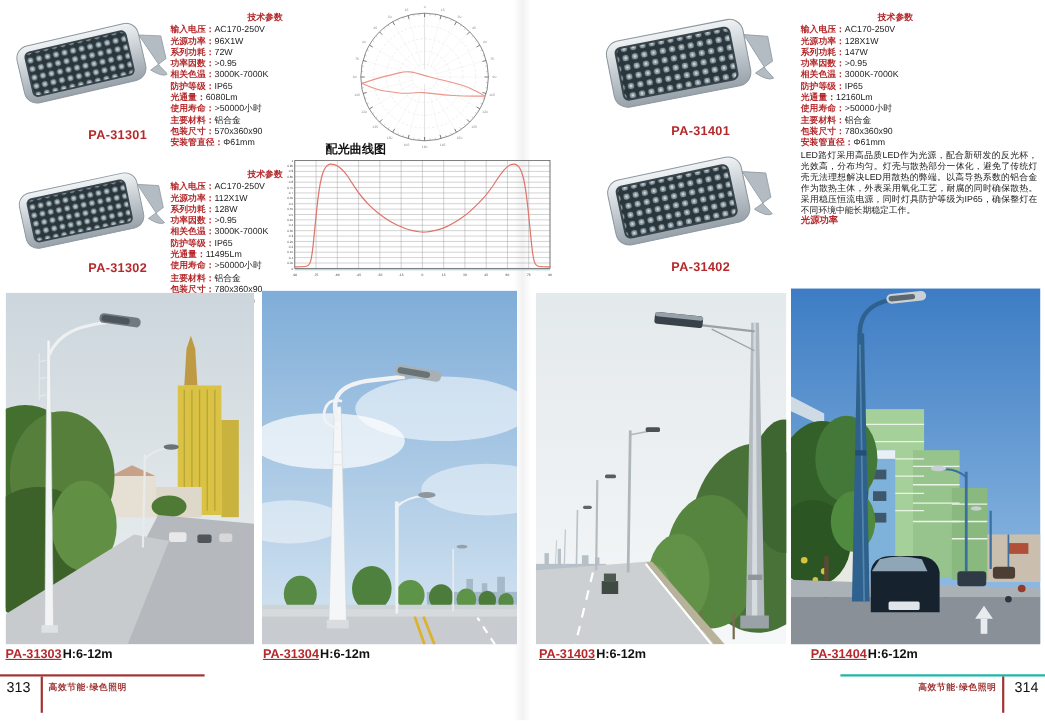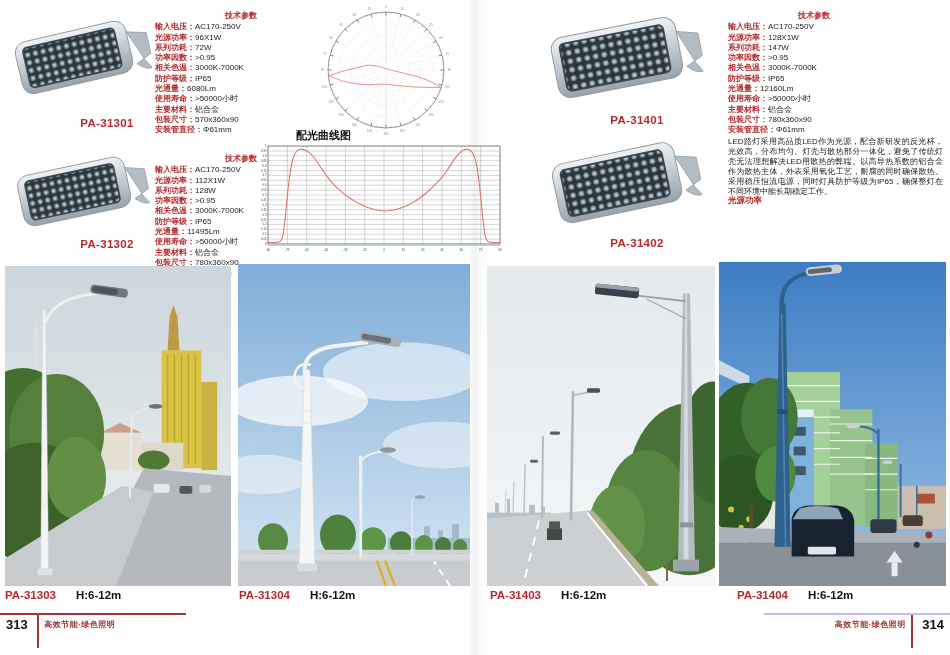--- a/index.html
+++ b/index.html
@@ -38,25 +38,25 @@
   .db1{top:137px;} .db2{top:206px;}
   
   .photo{position:absolute;overflow:hidden;}
   .ph1{left:5px;top:266px;width:226px;height:320px;}
   .ph2{left:238px;top:264px;width:232px;height:322px;}
   .ph3{left:487px;top:266px;width:228px;height:320px;}
   .ph4{left:719px;top:262px;width:227px;height:324px;}
   .photo svg{display:block;width:100%;height:100%;}
   .photo-label{position:absolute;top:589px;font-size:11.5px;font-weight:bold;color:#111;white-space:nowrap;}
   .pl1{left:5px;} .pl2{left:239px;} .pl3{left:490px;} .pl4{left:737px;}
-  .pl-model{color:#b5292c;margin-right:20px;}
+  .pl-model{color:#b5292c;margin-right:1px;text-decoration:underline;}
   
   .footer-left{position:absolute;left:0;top:613px;width:186px;border-top:2px solid #a03434;}
-  .footer-right{position:absolute;left:764px;top:613px;width:186px;border-top:2px solid #c4b5fd;text-align:right;}
-  .page-num{display:inline-block;font-size:13px;font-weight:bold;color:#111;padding:2px 4px 0 6px;vertical-align:top;}
+  .footer-right{position:absolute;left:764px;top:613px;width:186px;border-top:2px solid #14b8a6;text-align:right;}
+  .page-num{display:inline-block;font-size:13px;font-weight:normal;color:#111;padding:2px 4px 0 6px;vertical-align:top;}
   .footer-right .page-num{padding:2px 6px 0 4px;}
   .slogan{display:inline-block;font-size:8px;font-weight:bold;color:#a03434;padding-top:4px;vertical-align:top;letter-spacing:.5px;}
   .vline{position:absolute;top:0;width:2px;height:33px;background:#a03434;}
   .footer-left .vline{left:37px;} .footer-right .vline{right:37px;}
 </style>
 </head>
 <body>
 
 <svg width="0" height="0" style="position:absolute" aria-hidden="true">
   <defs>

